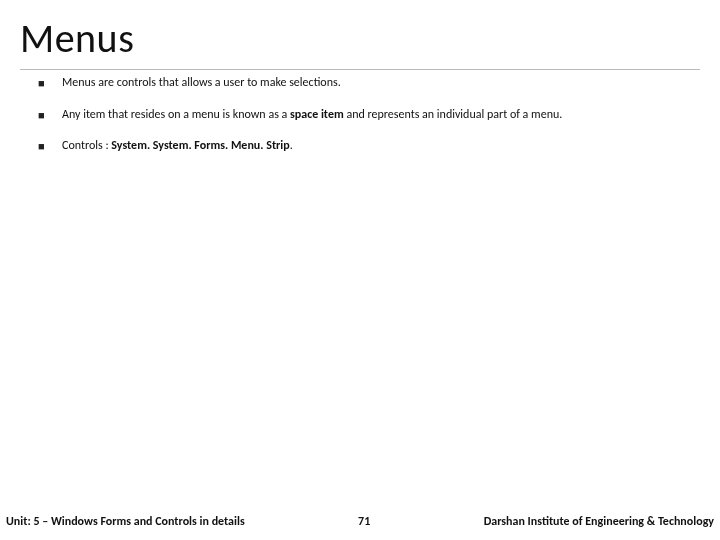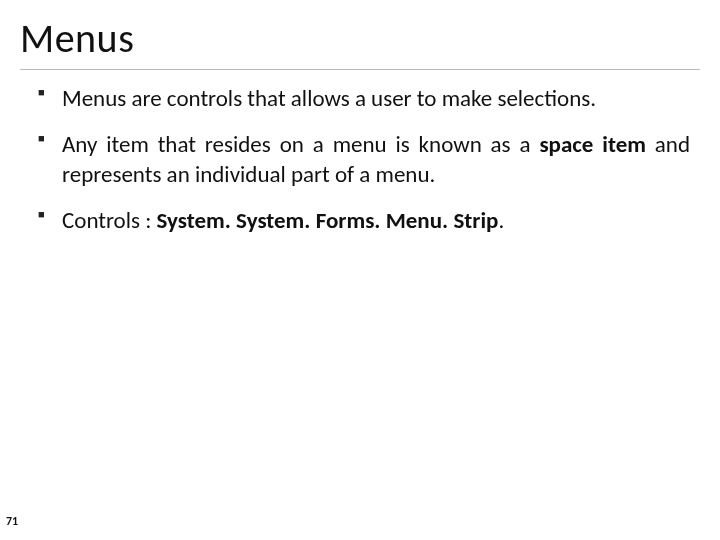--- a/index.html
+++ b/index.html
@@ -1,26 +1,26 @@
 <!DOCTYPE html>
 <html><head>
 <meta charset="utf-8">
 <style>
   * { box-sizing: border-box; margin: 0; padding: 0; }
   html, body { width: 720px; height: 540px; font-family: Calibri, "Segoe UI", Arial, sans-serif; background: #fff; color: #000; }
   .slide { width: 720px; height: 540px; position: relative; padding: 14px 20px 0 20px; }
-  .title { font-size: 40px; font-weight: 400; color: #111; padding-bottom: 6px; border-bottom: 1px solid #bbb; margin-bottom: 14px; letter-spacing: 0.5px; }
+  .title { font-size: 40px; font-weight: 400; color: #111; padding-bottom: 6px; border-bottom: 1px solid #bbb; margin-bottom: 5px; letter-spacing: 0.5px; }
   ul.bullets { list-style: none; padding: 0 10px 0 18px; }
-  ul.bullets > li { position: relative; padding-left: 24px; font-size: 23px; line-height: 1.3; margin-bottom: 16px; color: #111; }
+  ul.bullets > li { position: relative; padding-left: 24px; font-size: 12px; line-height: 1.3; margin-bottom: 16px; color: #111; }
   ul.bullets > li::before { content: "■"; position: absolute; left: 0; top: 2px; font-size: 11px; color: #222; }
   .justify { text-align: justify; }
   .b { font-weight: 700; }
   .footer { position: absolute; left: 0; right: 0; bottom: 12px; display: flex; align-items: center; font-size: 12px; font-weight: 700; color: #111; padding: 0 6px; }
   .footer .unit { flex: 1 1 auto; white-space: nowrap; }
-  .footer .page { width: 70px; }
+  .footer .page { width: 70px; text-align: center; }
   .footer .org { flex: 1 1 auto; text-align: right; white-space: nowrap; }
 </style>
 </head>
 <body>
 
 <div class="slide">
   <h1 class="title">Menus</h1>
 
   <ul class="bullets">
     <li>
@@ -28,15 +28,17 @@
     </li>
     <li class="justify">
       <span>Any item that resides on a menu is known as a </span><span class="b">space item</span><span> and represents an individual part of a menu.</span>
     </li>
     <li>
       <span>Controls : </span><span class="b">System. System. Forms. Menu. Strip</span><span>.</span>
     </li>
   </ul>
 
   <div class="footer">
+    <div class="unit">Unit: 5 – Windows Forms and Controls in details</div>
     <div class="page">71</div>
+    <div class="org">Darshan Institute of Engineering &amp; Technology</div>
   </div>
 </div>
 
 </body></html>

